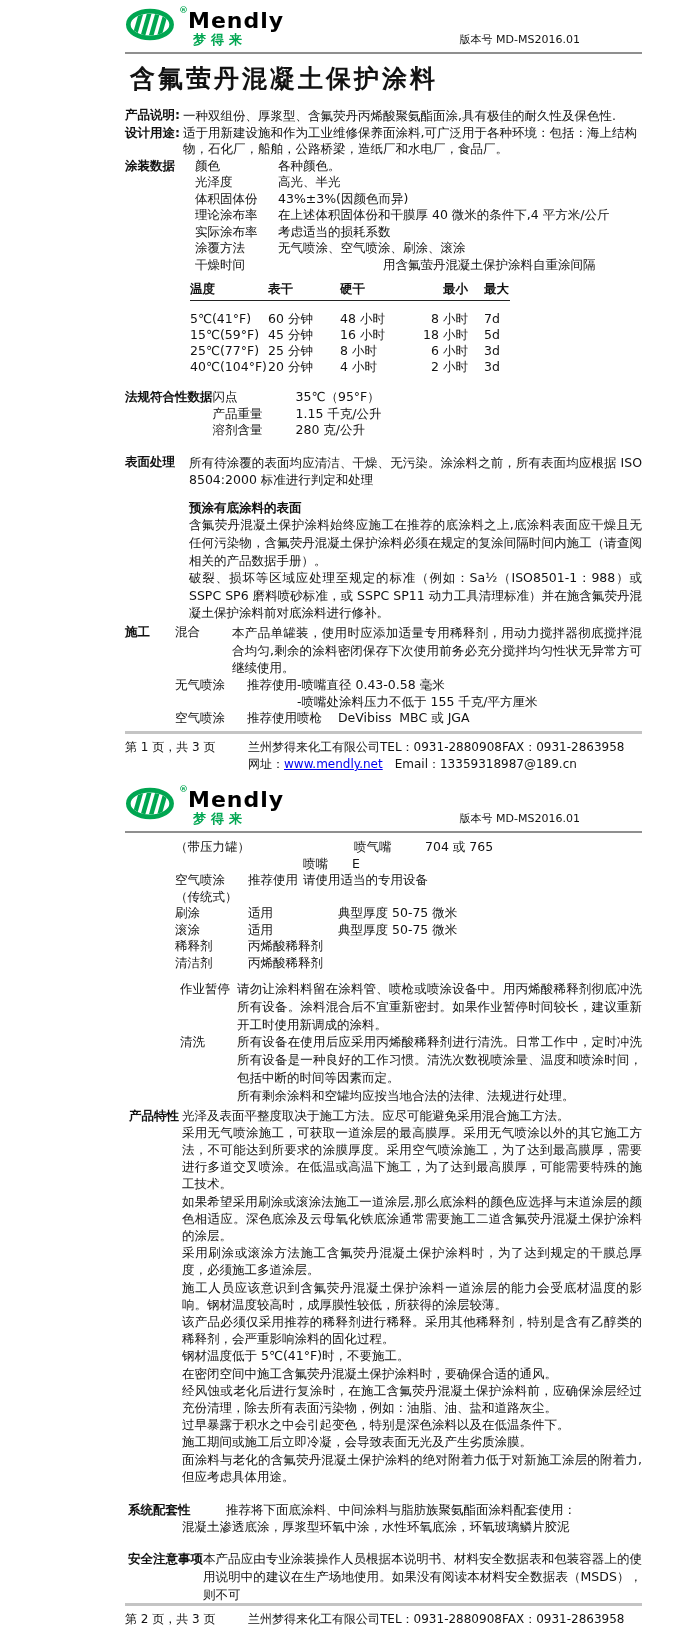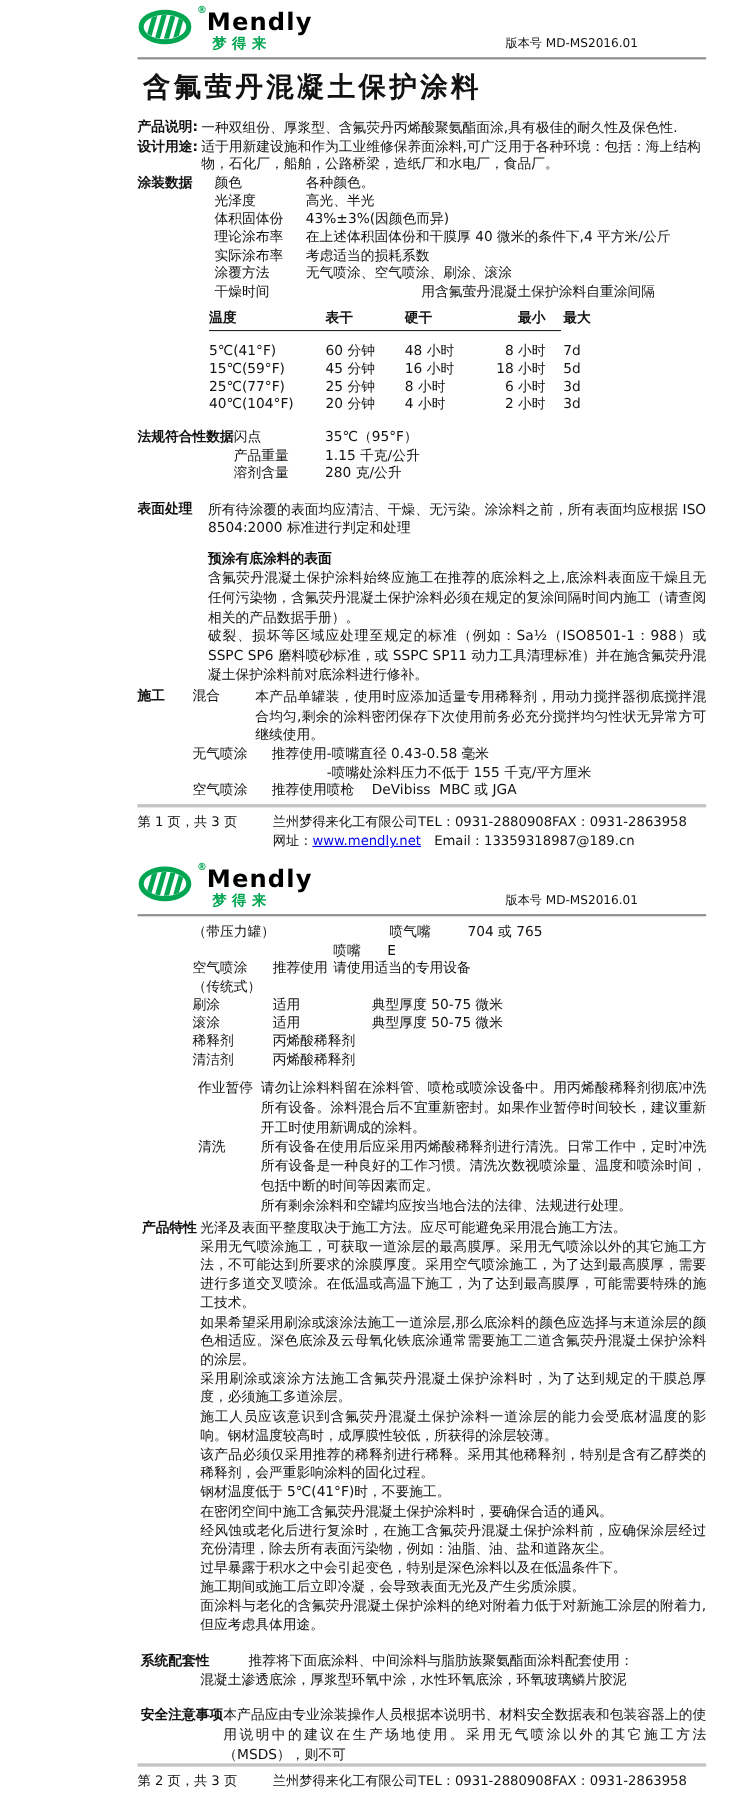--- a/index.html
+++ b/index.html
@@ -34,21 +34,21 @@
   .srow { display:flex; line-height:16.5px;gap:15px; }
   .sk { flex:0 0 68px; white-space:nowrap; }
   .sv { flex:1; }
   .drynote { margin-left:105px; }
 
   
   .dtable { margin:8px 0 0 65px; width:340px; font-size:12.5px; }
   .drow { display:flex; line-height:16px; }
   .dhead { font-weight:bold; }
   .tc1 { flex:0 0 78px; }
-  .tc2 { flex:0 0 72px;margin-left:28px; }
+  .tc2 { flex:0 0 72px; }
   .tc3 { flex:0 0 70px; }
   .tc4 { flex:0 0 58px; text-align:right; }
   .tc5 { flex:0 0 60px; padding-left:16px; }
   .dhr { border-top:1.5px solid #222; margin:3px 0 10px 0; width:320px; }
 
   .sec-reg { margin-top:14px; }
   .seclab-reg { flex:0 0 79px; font-weight:bold; white-space:nowrap; }
 
   .sec-surface { margin-top:15px; }
   .seclab-sm { flex:0 0 64px; font-weight:bold; white-space:nowrap; }
@@ -387,21 +387,21 @@
     </div>
 
     <div class="sysrow">
       <span class="syslab">系统配套性</span>
       <span class="sysv">推荐将下面底涂料、中间涂料与脂肪族聚氨酯面涂料配套使用：</span>
     </div>
     <div class="sysp2">混凝土渗透底涂，厚浆型环氧中涂，水性环氧底涂，环氧玻璃鳞片胶泥</div>
 
     <div class="saferow">
       <span class="safelab">安全注意事项</span>
-      <span class="safev">本产品应由专业涂装操作人员根据本说明书、材料安全数据表和包装容器上的使用说明中的建议在生产场地使用。采用无气喷涂以外的其它施工方法（MSDS），则不可</span>
+      <span class="safev">本产品应由专业涂装操作人员根据本说明书、材料安全数据表和包装容器上的使用说明中的建议在生产场地使用。如果没有阅读本材料安全数据表（MSDS），则不可</span>
     </div>
 
     <footer class="pfoot">
       <div class="frow1">
         <span class="fpg">第 2 页，共 3 页</span>
         <span class="fco">兰州梦得来化工有限公司</span>
         <span class="ftel">TEL：0931-2880908</span>
         <span class="ffax">FAX：0931-2863958</span>
       </div>
 

